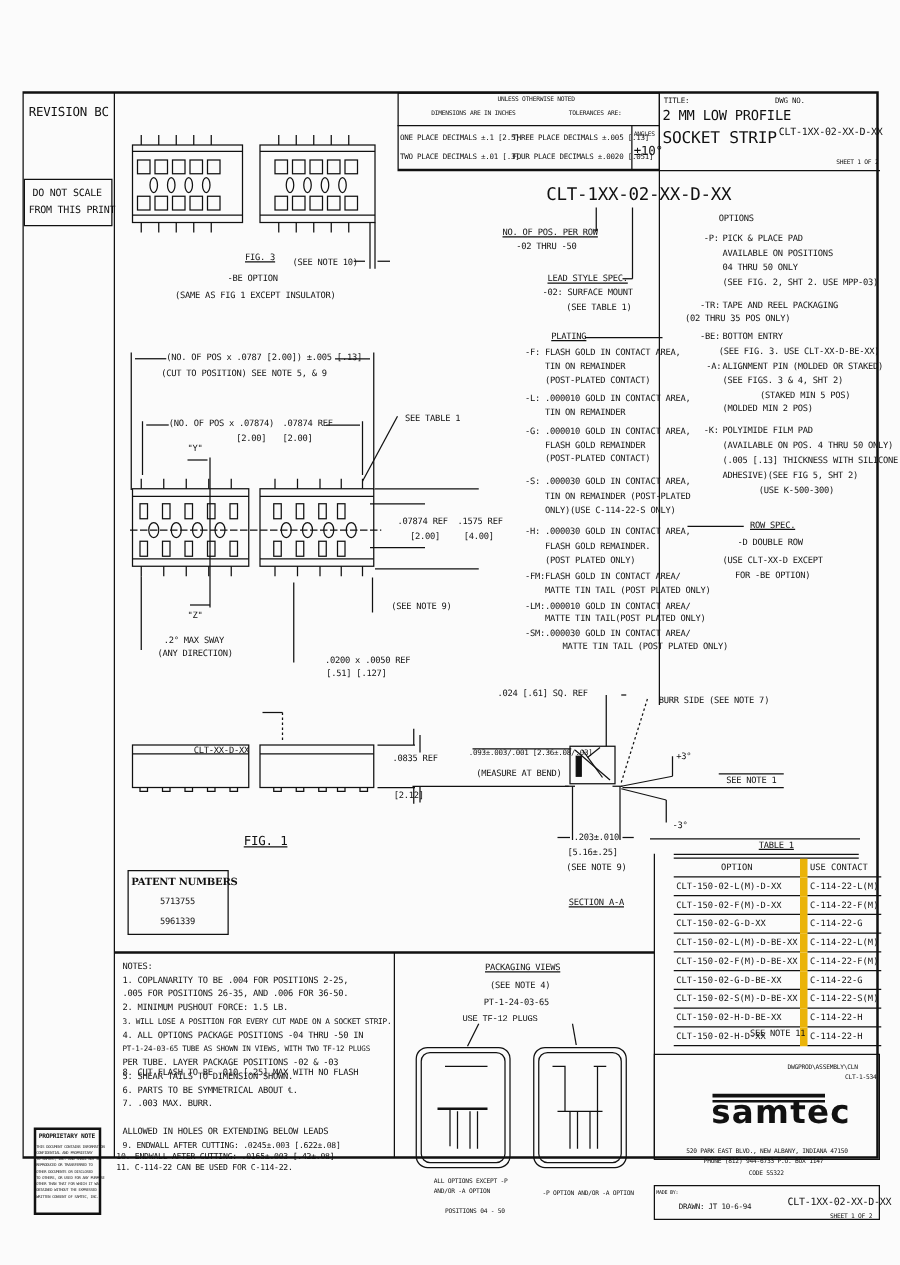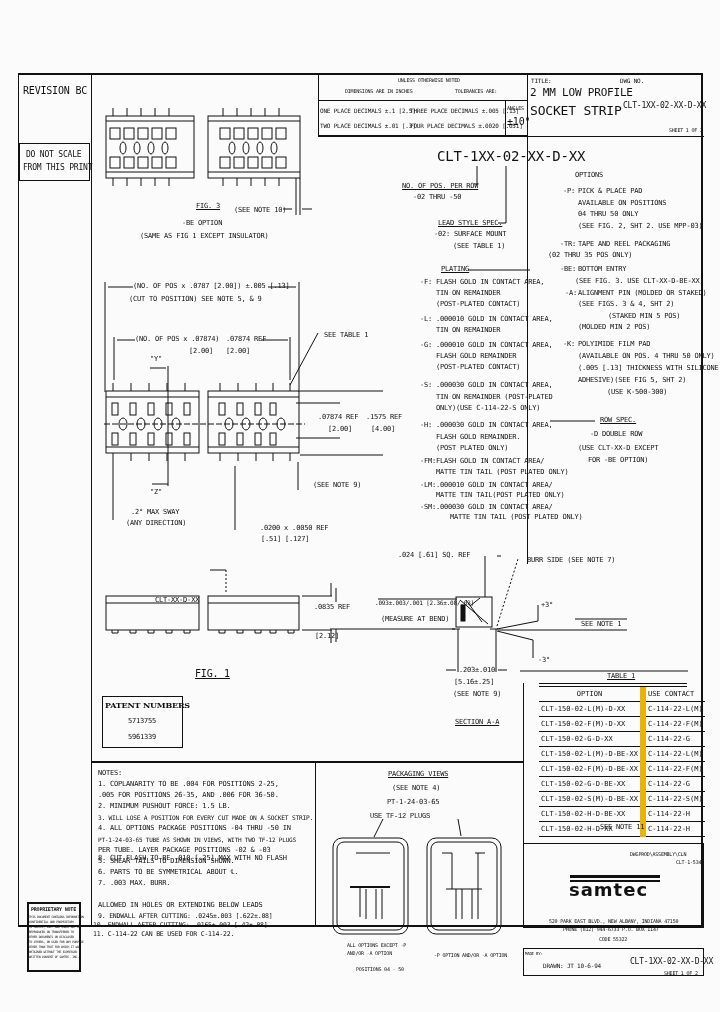--- a/index.html
+++ b/index.html
@@ -451,21 +451,21 @@
   <div class="t" style="left:29px;top:950px;font-size:3px;line-height:5px;">OBTAINED WITHOUT THE EXPRESSED</div>
   <div class="t" style="left:29px;top:955px;font-size:3px;line-height:5px;">WRITTEN CONSENT OF SAMTEC, INC.</div>
 </div>
 
 <div class="box" style="left:523px;top:843px;width:181px;height:85px;"></div>
 <div class="t" style="left:630px;top:851px;font-size:5px;line-height:7px;">DWGPROD\ASSEMBLY\CLN</div>
 <div class="t" style="left:676px;top:859px;font-size:5px;line-height:7px;">CLT-1-534</div>
 <div>
   <div class="hline" style="left:570px;top:875px;width:90px;height:3px;"></div>
   <div class="hline" style="left:570px;top:880px;width:90px;height:2px;"></div>
-  <div class="logo" style="left:569px;top:876px;font-size:18px;line-height:28px;">samtec</div>
+  <div class="logo" style="left:569px;top:876px;font-size:26px;line-height:28px;">samtec</div>
 </div>
 <div class="t" style="left:549px;top:918px;font-size:5px;line-height:7px;">520 PARK EAST BLVD., NEW ALBANY, INDIANA 47150</div>
 <div class="t" style="left:563px;top:926px;font-size:5px;line-height:7px;">PHONE (812) 944-6733  P.O. BOX 1147</div>
 <div class="t" style="left:599px;top:936px;font-size:5px;line-height:7px;">CODE 55322</div>
 
 <div class="box" style="left:523px;top:948px;width:181px;height:28px;border-top:1px solid #111;"></div>
 <div class="t" style="left:525px;top:951px;font-size:4px;line-height:5px;">MADE BY:</div>
 <div class="t" style="left:543px;top:961px;font-size:6px;">DRAWN: JT 10-6-94</div>
 <div class="t" style="left:630px;top:957px;font-size:8px;">CLT-1XX-02-XX-D-XX</div>
 <div class="t" style="left:664px;top:970px;font-size:5px;line-height:6px;">SHEET 1 OF 2</div>

